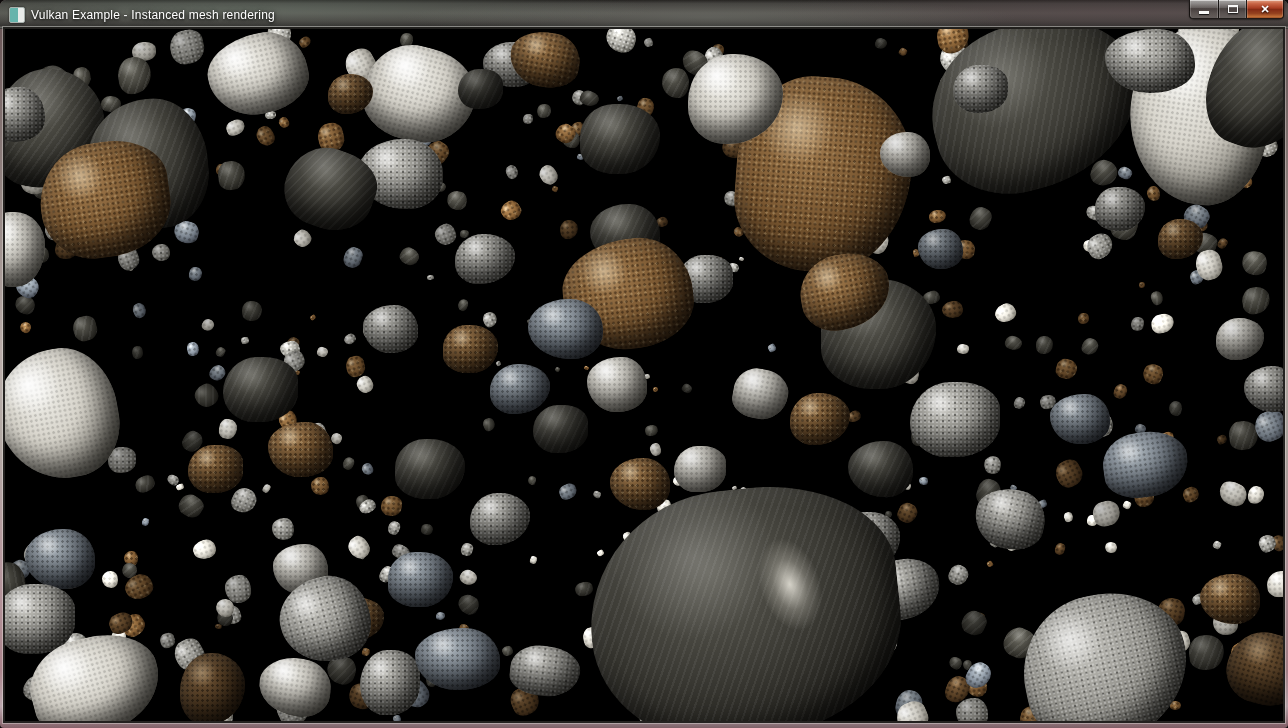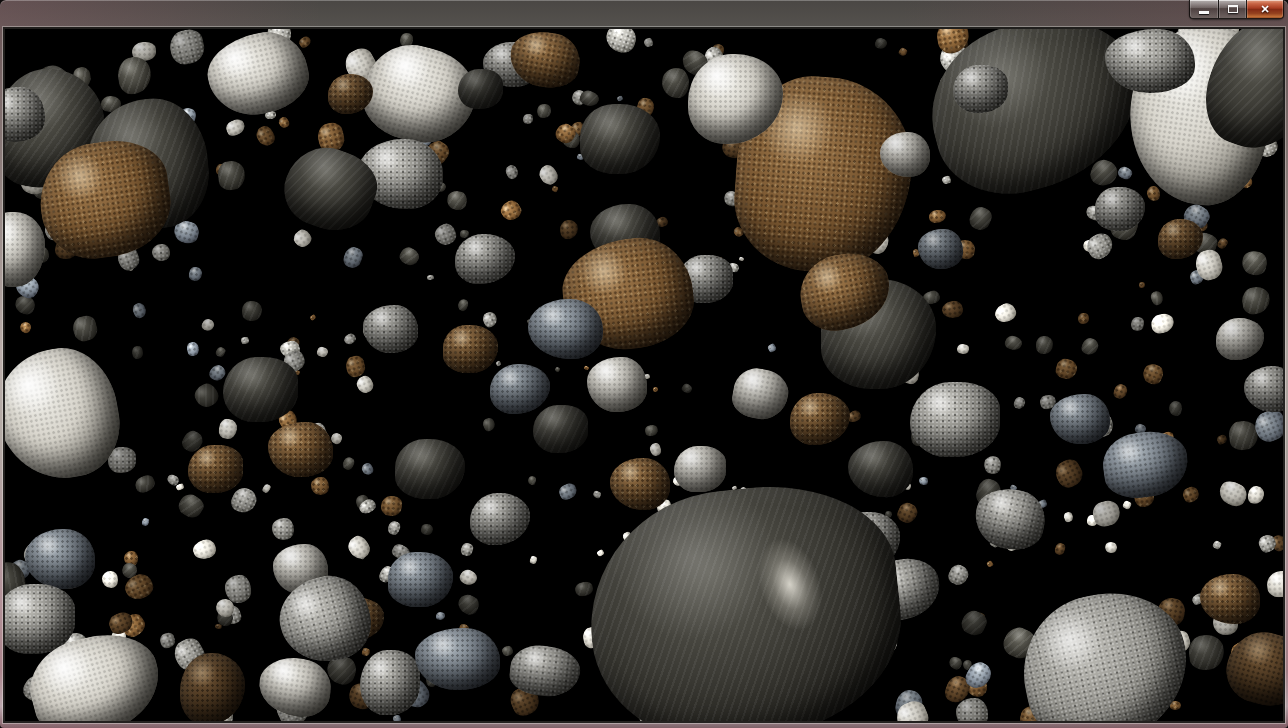--- a/index.html
+++ b/index.html
@@ -95,20 +95,24 @@
     rgba(175,172,162,.42) 55%, rgba(0,0,0,0) 100%);}
   .feature{box-shadow:inset -10px -14px 26px rgba(0,0,0,.62),
            inset 6px 8px 18px rgba(255,255,255,.07);}
 </style>
 </head>
 <body>
 
 <div id="stage">
   <div class="window">
 
+    <div class="titlebar">
+      <div class="app-icon"></div>
+      <div class="title-text">Vulkan Example - Instanced mesh rendering</div>
+    </div>
 
     <div class="win-controls">
       <div class="wbtn min" title="Minimize">
         <span class="glyph-min"></span>
       </div>
       <div class="wbtn max" title="Maximize">
         <span class="glyph-max"></span>
       </div>
       <div class="wbtn close" title="Close">
         <span class="glyph-close">✕</span>

